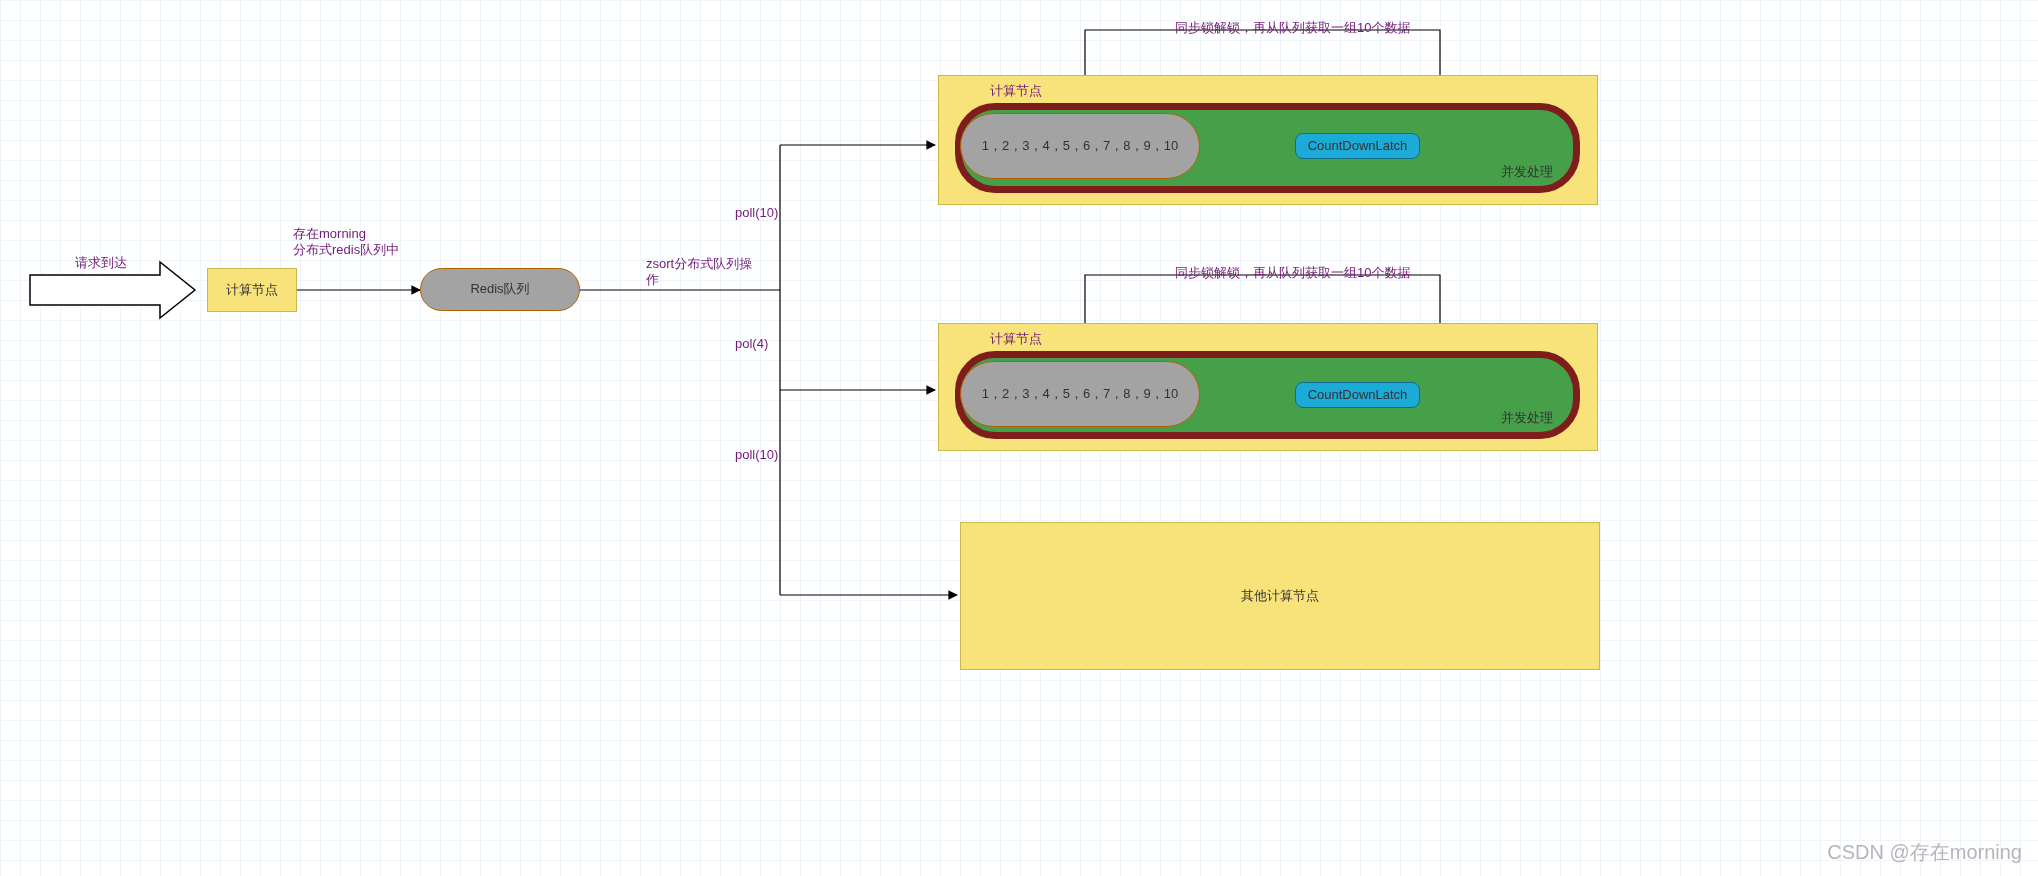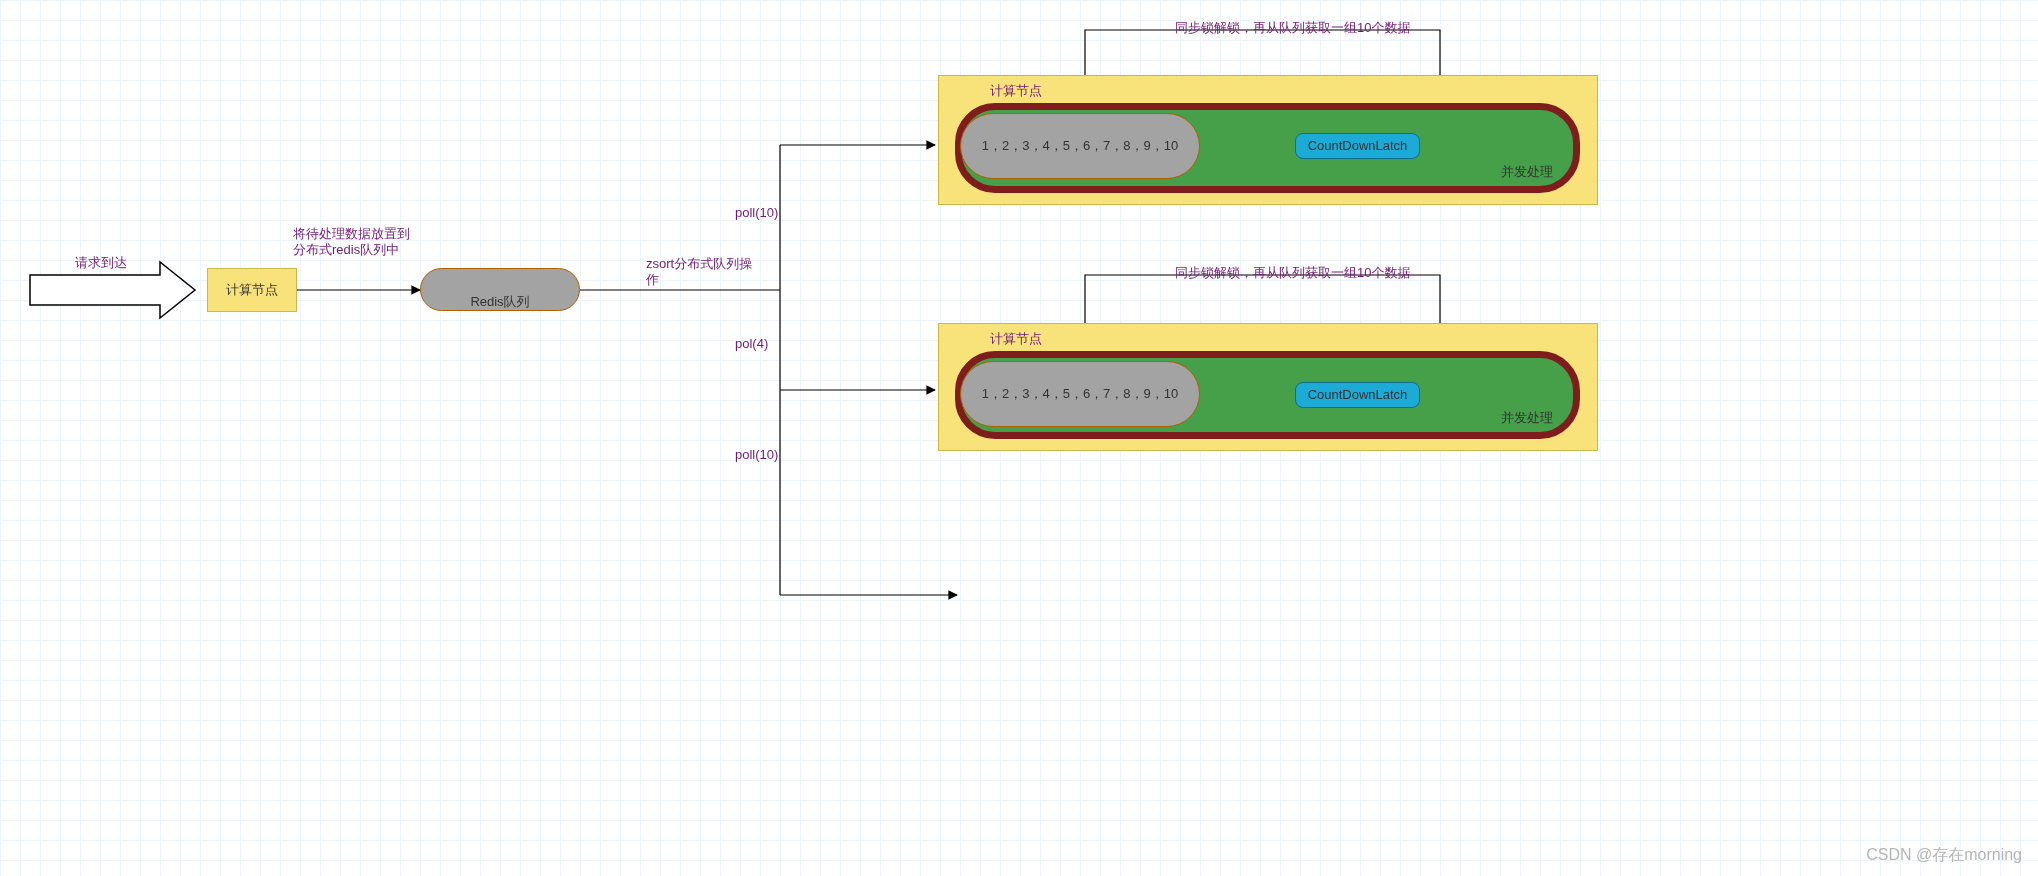--- a/index.html
+++ b/index.html
@@ -64,21 +64,21 @@
     color: #701a75;
     white-space: pre-line;
     background: transparent;
     line-height: 1.25;
   }
   .watermark {
     position: absolute;
     right: 16px;
     bottom: 10px;
     color: rgba(120,120,120,0.55);
-    font-size: 16px;
+    font-size: 20px;
     z-index: 2;
   }
   svg.connectors {
     position: absolute;
     inset: 0;
     width: 2038px;
     height: 876px;
     z-index: 1;
     pointer-events: none;
   }
@@ -120,24 +120,24 @@
 </svg>
 
 <div class="layer">
 
   <div class="label" style="left:75px; top:255px; width:80px;">请求到达</div>
 
   <div class="shape yellow-rect" style="left:207px; top:268px; width:90px; height:44px;">
     <span>计算节点</span>
   </div>
 
-  <div class="label" style="left:293px; top:226px; width:140px;">将待处理数据放置到
+  <div class="label" style="left:293px; top:226px; width:140px;">存在morning
 分布式redis队列中</div>
 
-  <div class="shape orange-round" style="left:420px; top:268px; width:160px; height:43px; border-radius:22px;align-items:flex-end;">
+  <div class="shape orange-round" style="left:420px; top:268px; width:160px; height:43px; border-radius:22px;">
     <span>Redis队列</span>
   </div>
 
   <div class="label" style="left:646px; top:256px; width:130px;">zsort分布式队列操
 作</div>
 
   <div class="label" style="left:735px; top:205px; width:60px;">poll(10)</div>
   <div class="label" style="left:735px; top:336px; width:60px;">pol(4)</div>
   <div class="label" style="left:735px; top:447px; width:60px;">poll(10)</div>
 
@@ -170,16 +170,19 @@
   <div class="shape orange-round" style="left:960px; top:361px; width:240px; height:66px; border-radius:33px;">
     <span>1，2，3，4，5，6，7，8，9，10</span>
   </div>
 
   <div class="shape cyan-round" style="left:1295px; top:382px; width:125px; height:26px;">
     <span>CountDownLatch</span>
   </div>
 
   <div class="label" style="left:1175px; top:265px; width:280px;">同步锁解锁，再从队列获取一组10个数据</div>
 
+  <div class="shape yellow-rect" style="left:960px; top:522px; width:640px; height:148px;">
+    <span>其他计算节点</span>
+  </div>
 
 </div>
 
 <div class="watermark">CSDN @存在morning</div>
 
 </body></html>

